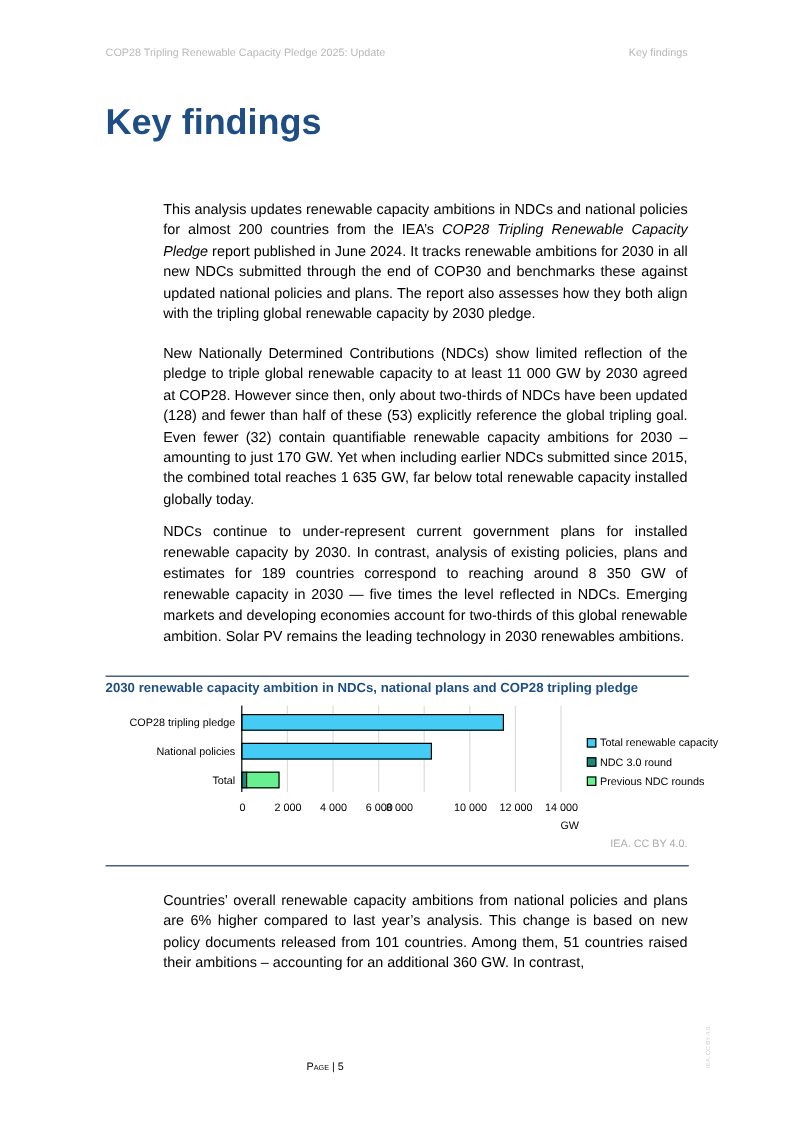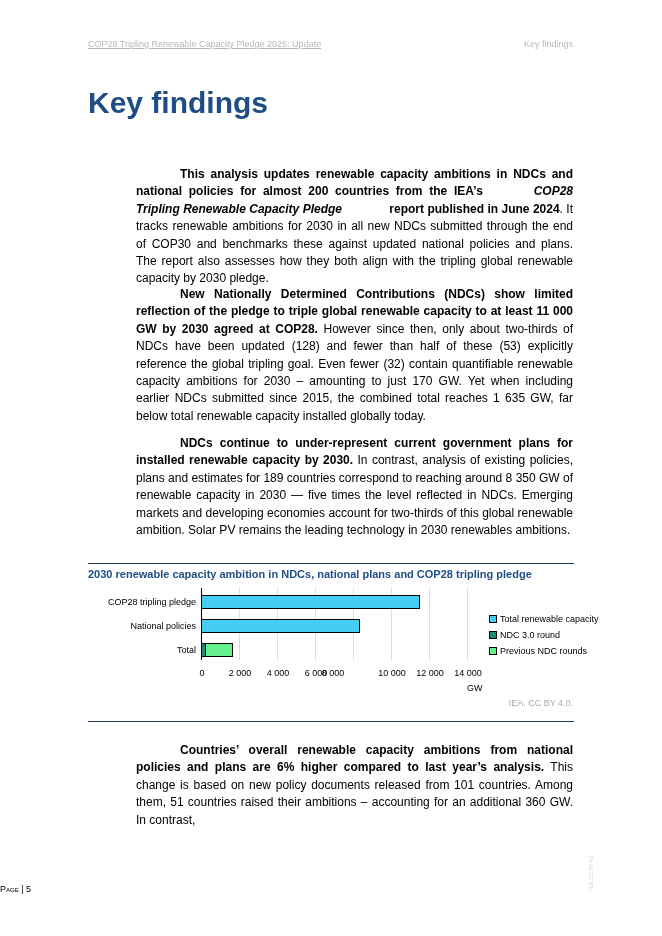--- a/index.html
+++ b/index.html
@@ -1,39 +1,39 @@
 <!DOCTYPE html>
 <html><head>
 <meta charset="utf-8">
 <style>
   html, body { margin:0; padding:0; background:#ffffff; }
   body { width:662px; height:936px; position:relative; overflow:hidden; font-family:"Liberation Sans", sans-serif; color:#000; }
-  .hdr-left { position:absolute; left:88px; top:39px; font-size:9px; color:#b8b8b8;text-decoration:underline; }
+  .hdr-left { position:absolute; left:88px; top:39px; font-size:9px; color:#b8b8b8; }
   .hdr-right { position:absolute; right:89px; top:39px; font-size:9px; color:#b8b8b8; }
   .title { position:absolute; left:88px; top:86px; font-size:30px; font-weight:bold; color:#1f4e85; margin:0; }
   .para { position:absolute; left:136px; width:437px; font-size:12px; line-height:17.4px; text-align:justify; margin:0; }
-  .para b { font-weight:bold;margin-left:44px; }
+  .para b { font-weight:normal; }
   .p1 { top:166px; }
   .p2 { top:286px; }
   .p3 { top:435px; }
   .p4 { top:742px; }
   .rule { position:absolute; left:88px; width:486px; height:1px; background:#1f3a5c; }
   .chart-title { position:absolute; left:88px; top:568px; font-size:11px; font-weight:bold; color:#1f4e85; }
   .plot { position:absolute; left:201px; top:588px; width:267px; height:72px; }
   .grid { position:absolute; top:0; width:1px; height:72px; background:#dcdcdc; }
   .axis-y { position:absolute; left:201px; top:588px; width:1px; height:72px; background:#000; }
   .bar { position:absolute; height:14px; border:1px solid #000; box-sizing:border-box; }
   .cat { position:absolute; right:466px; font-size:9px; color:#000; text-align:right; white-space:nowrap; }
   .tick { position:absolute; top:668px; font-size:9px; transform:translateX(-50%); white-space:nowrap; }
   .unit { position:absolute; left:467px; top:683px; font-size:9px; }
   .legend { position:absolute; left:489px; top:611px; font-size:9px; }
   .legend-item { display:flex; align-items:center; height:16px; }
   .swatch { width:6px; height:6px; border:1px solid #000; margin-right:3px; }
   .source { position:absolute; right:89px; top:698px; font-size:9px; color:#aaaaaa; }
-  .footer { position:absolute; left:0; width:542px; top:884px; text-align:left; font-size:9px; }
+  .footer { position:absolute; left:0; width:542px; top:884px; text-align:center; font-size:9px; }
   .footer .sc { font-variant:small-caps; }
   .watermark { position:absolute; left:588px; top:850px; font-size:5px; color:#d0d0d0; transform:rotate(-90deg); transform-origin:left top; white-space:nowrap; top:890px; }
 </style>
 </head>
 <body>
 
 <div class="hdr-left">COP28 Tripling Renewable Capacity Pledge 2025: Update</div>
 <div class="hdr-right">Key findings</div>
 
 <h1 class="title">Key findings</h1>

